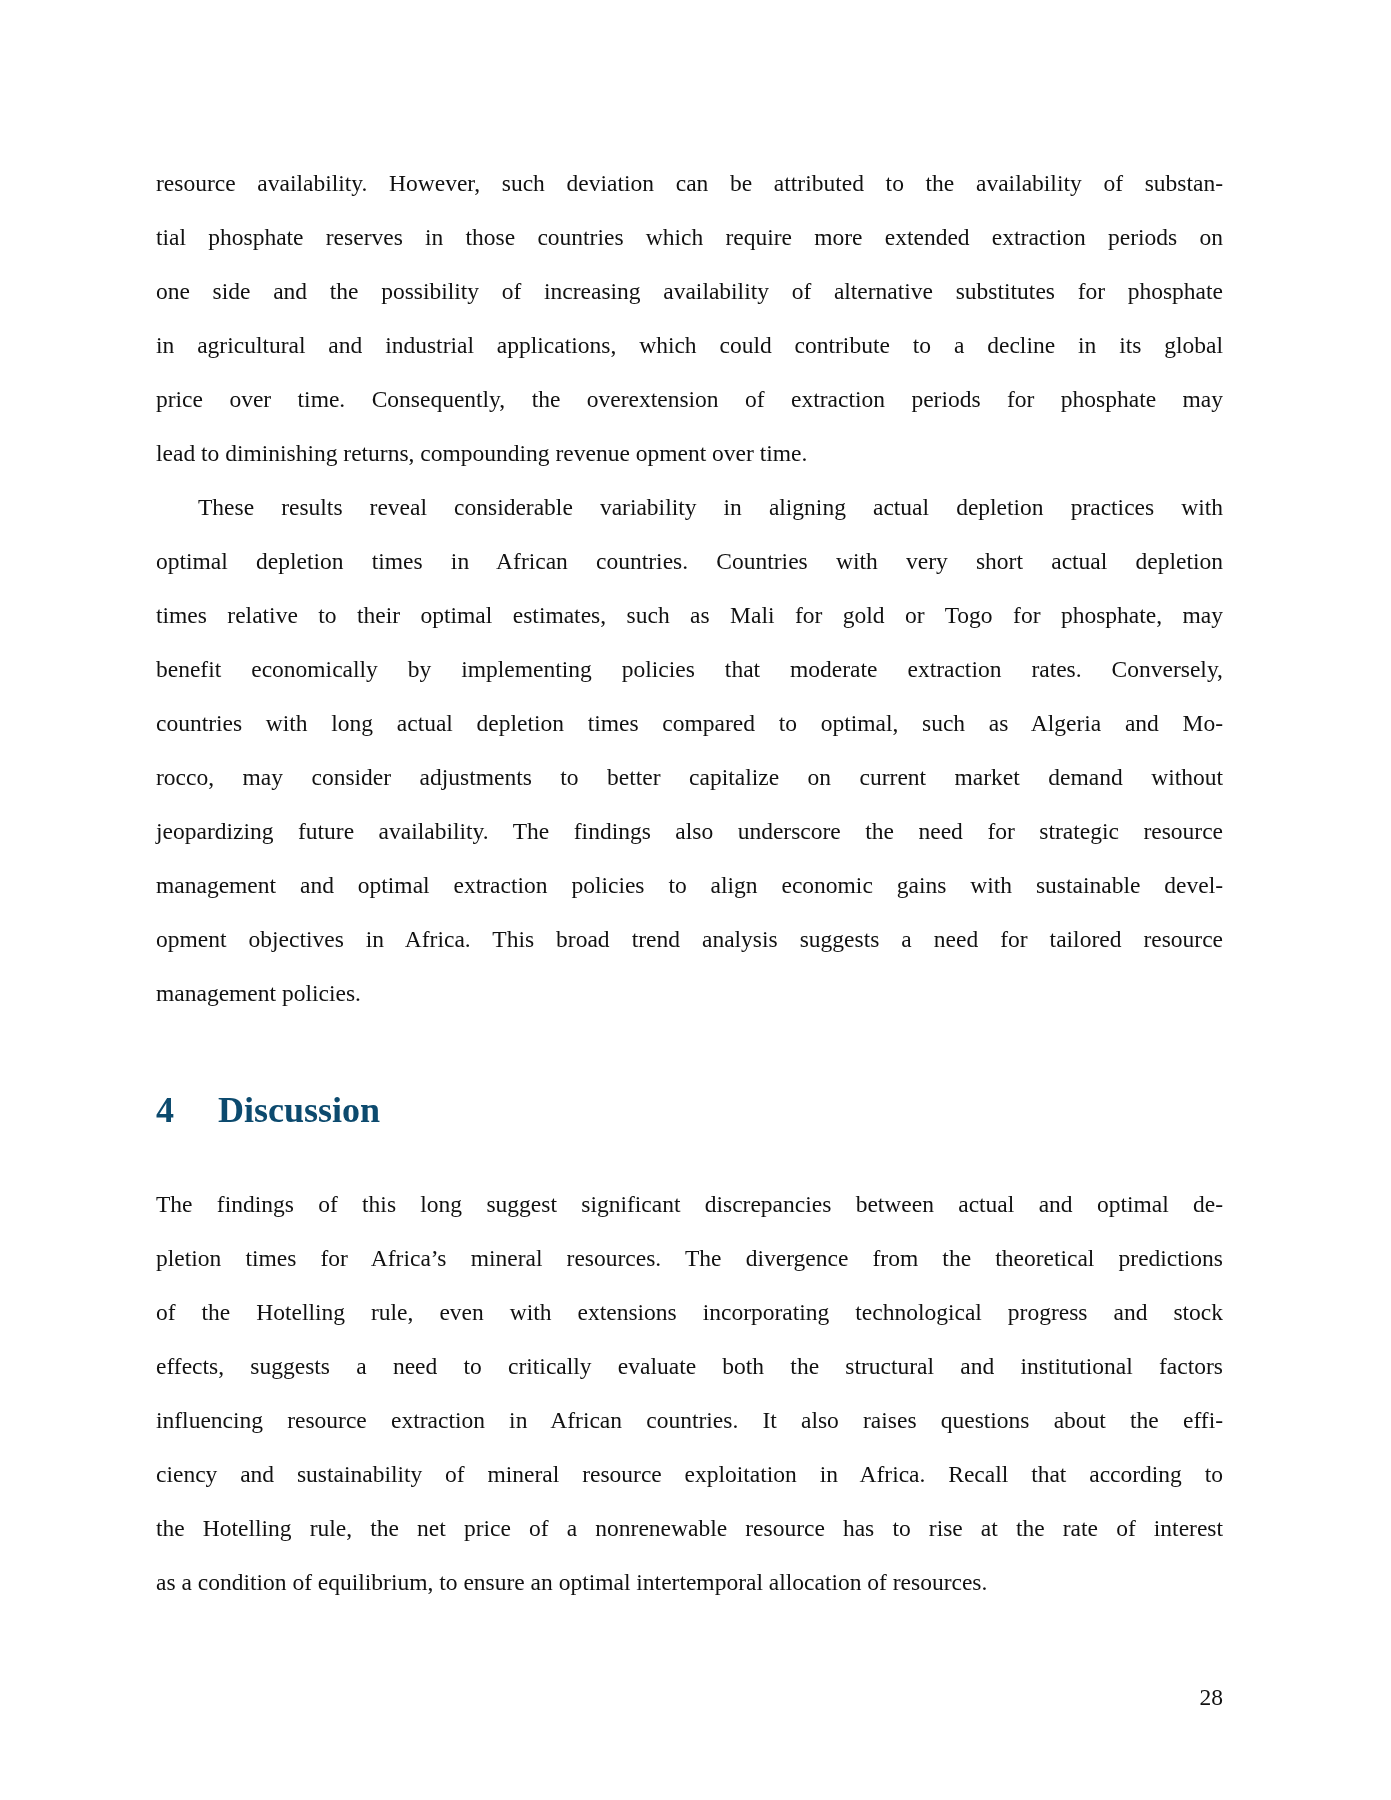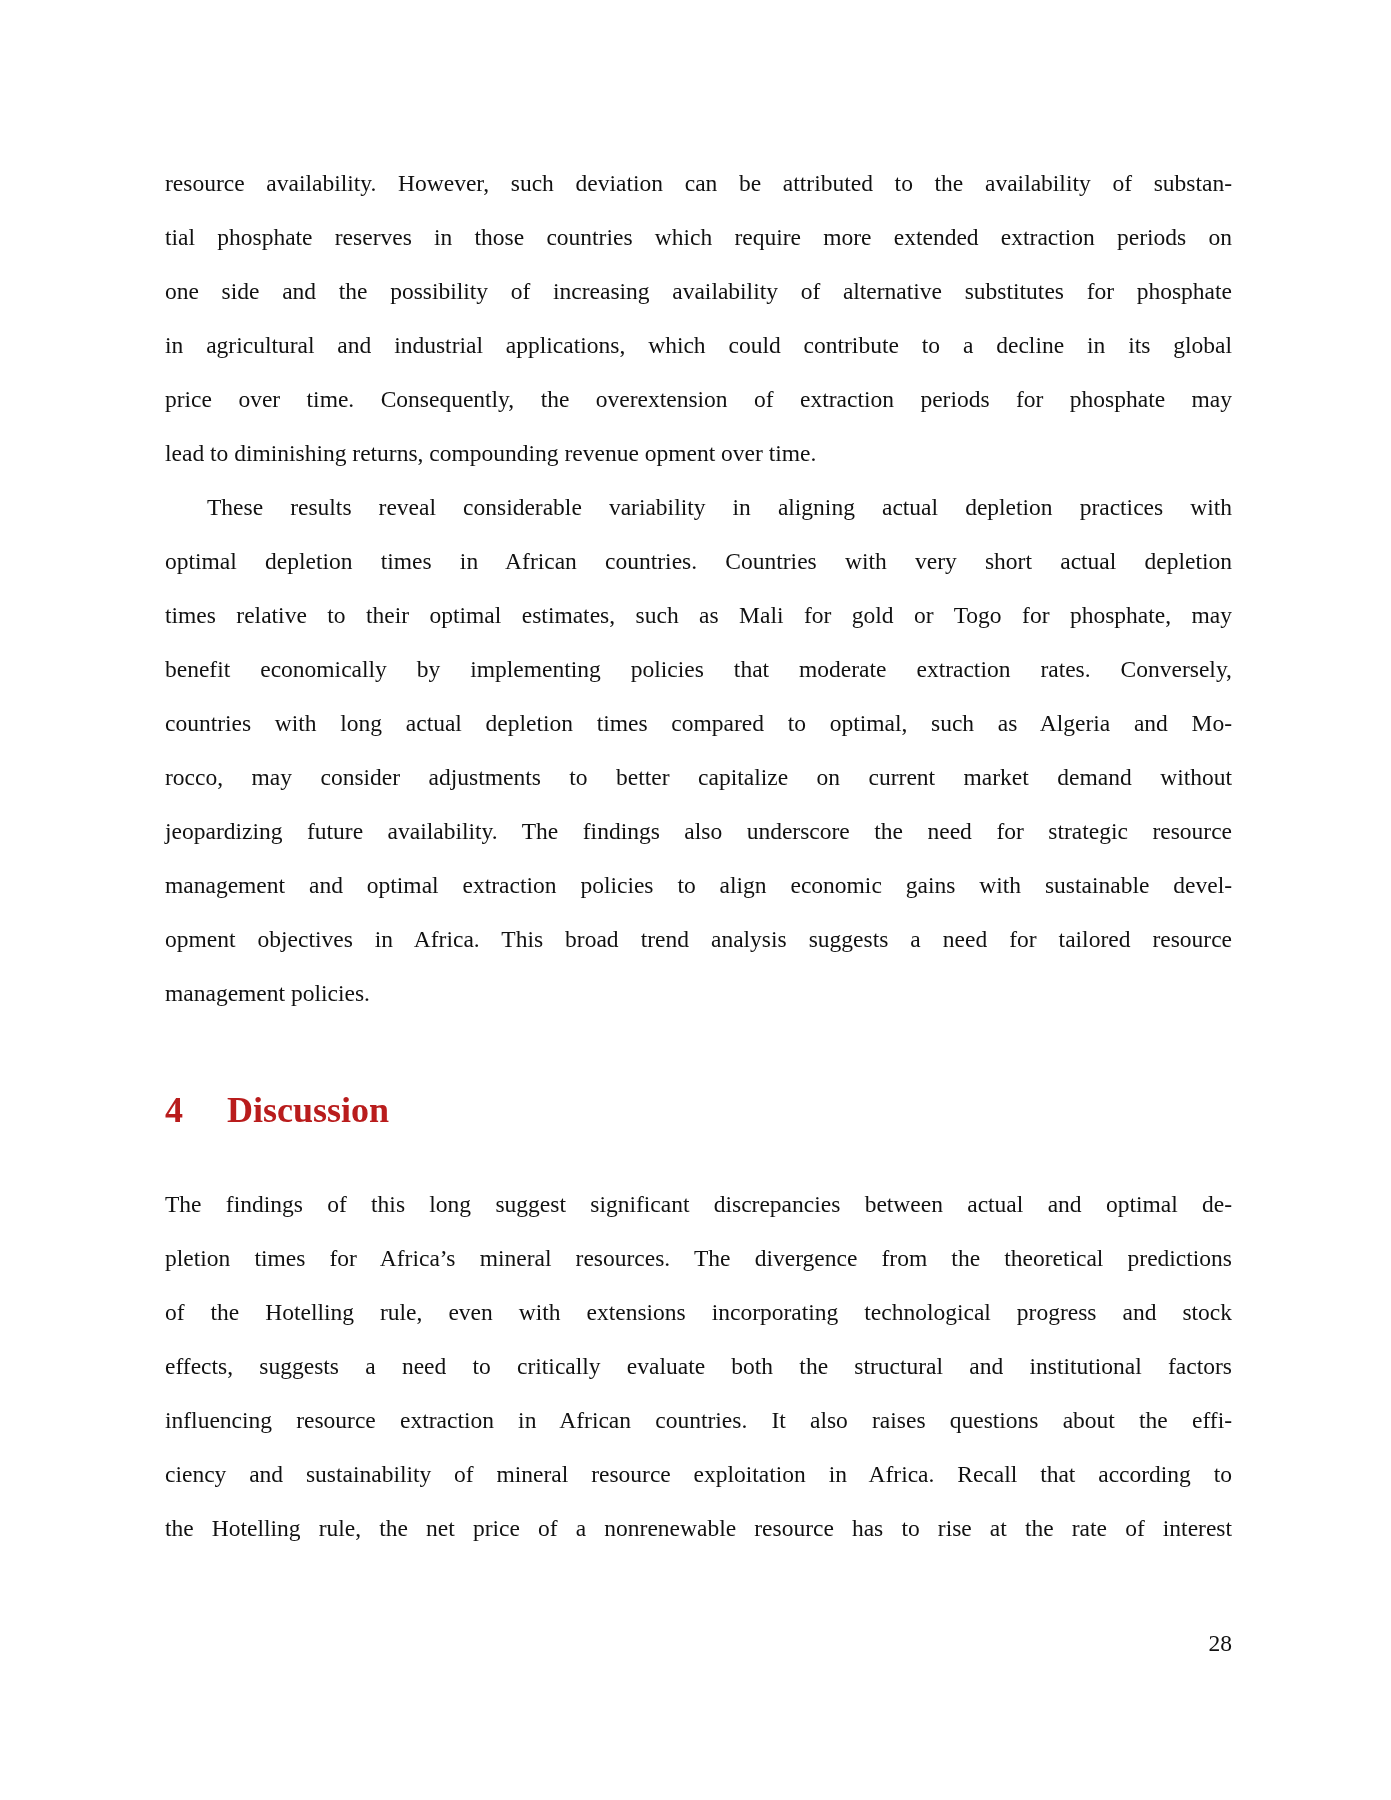--- a/index.html
+++ b/index.html
@@ -12,21 +12,21 @@
     width: 1391px;
     height: 1800px;
     background: #ffffff;
     overflow: hidden;
     font-family: "Liberation Serif", "DejaVu Serif", serif;
     color: #111111;
   }
   .text-block {
     position: absolute;
     top: 156px;
-    left: 165px;
+    left: 156px;
     width: 1067px;
   }
   .para {
     margin: 0;
     padding: 0;
   }
   .line {
     display: block;
     font-size: 23.5px;
     line-height: 54px;
@@ -39,21 +39,21 @@
   }
   .line.indent {
     text-indent: 42px;
   }
   .section-heading {
     margin: 63px 0 40px 0;
     padding: 0;
     font-size: 36px;
     line-height: 54px;
     font-weight: bold;
-    color: #b91c1c;
+    color: #0c4a6e;
   }
   .section-heading .sec-num {
     display: inline-block;
     margin-right: 44px;
   }
   .folio {
     margin-top: 61px;
     font-size: 23.5px;
     line-height: 54px;
     text-align: right;
@@ -92,18 +92,19 @@
     </h2>
 
     <p class="para">
       <span class="line">The findings of this long suggest significant discrepancies between actual and optimal de-</span>
       <span class="line">pletion times for Africa’s mineral resources. The divergence from the theoretical predictions</span>
       <span class="line">of the Hotelling rule, even with extensions incorporating technological progress and stock</span>
       <span class="line">effects, suggests a need to critically evaluate both the structural and institutional factors</span>
       <span class="line">influencing resource extraction in African countries. It also raises questions about the effi-</span>
       <span class="line">ciency and sustainability of mineral resource exploitation in Africa. Recall that according to</span>
       <span class="line">the Hotelling rule, the net price of a nonrenewable resource has to rise at the rate of interest</span>
+      <span class="line last">as a condition of equilibrium, to ensure an optimal intertemporal allocation of resources.</span>
     </p>
 
     <div class="folio">28</div>
 
   </div>
 </div>
 
 </body></html>

